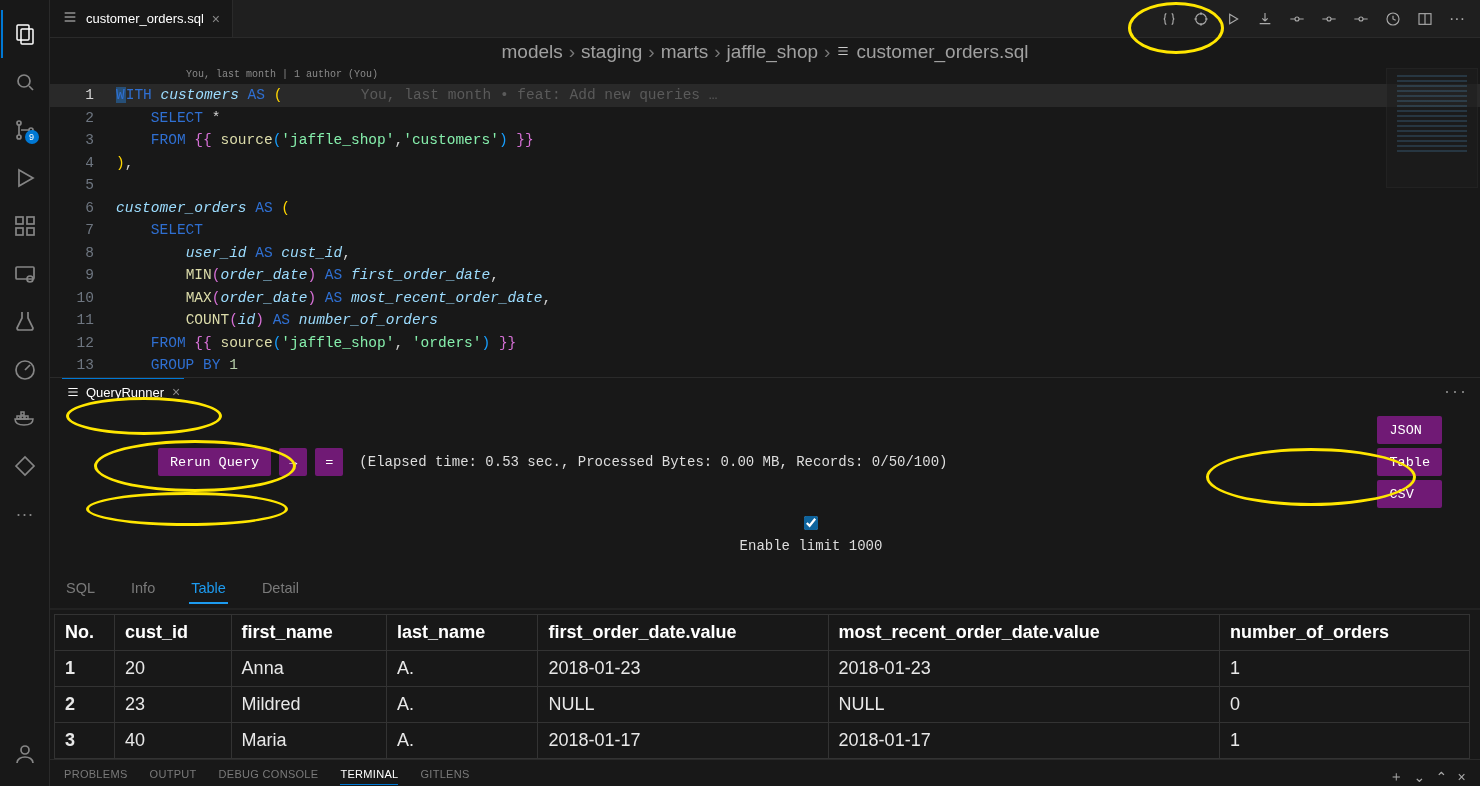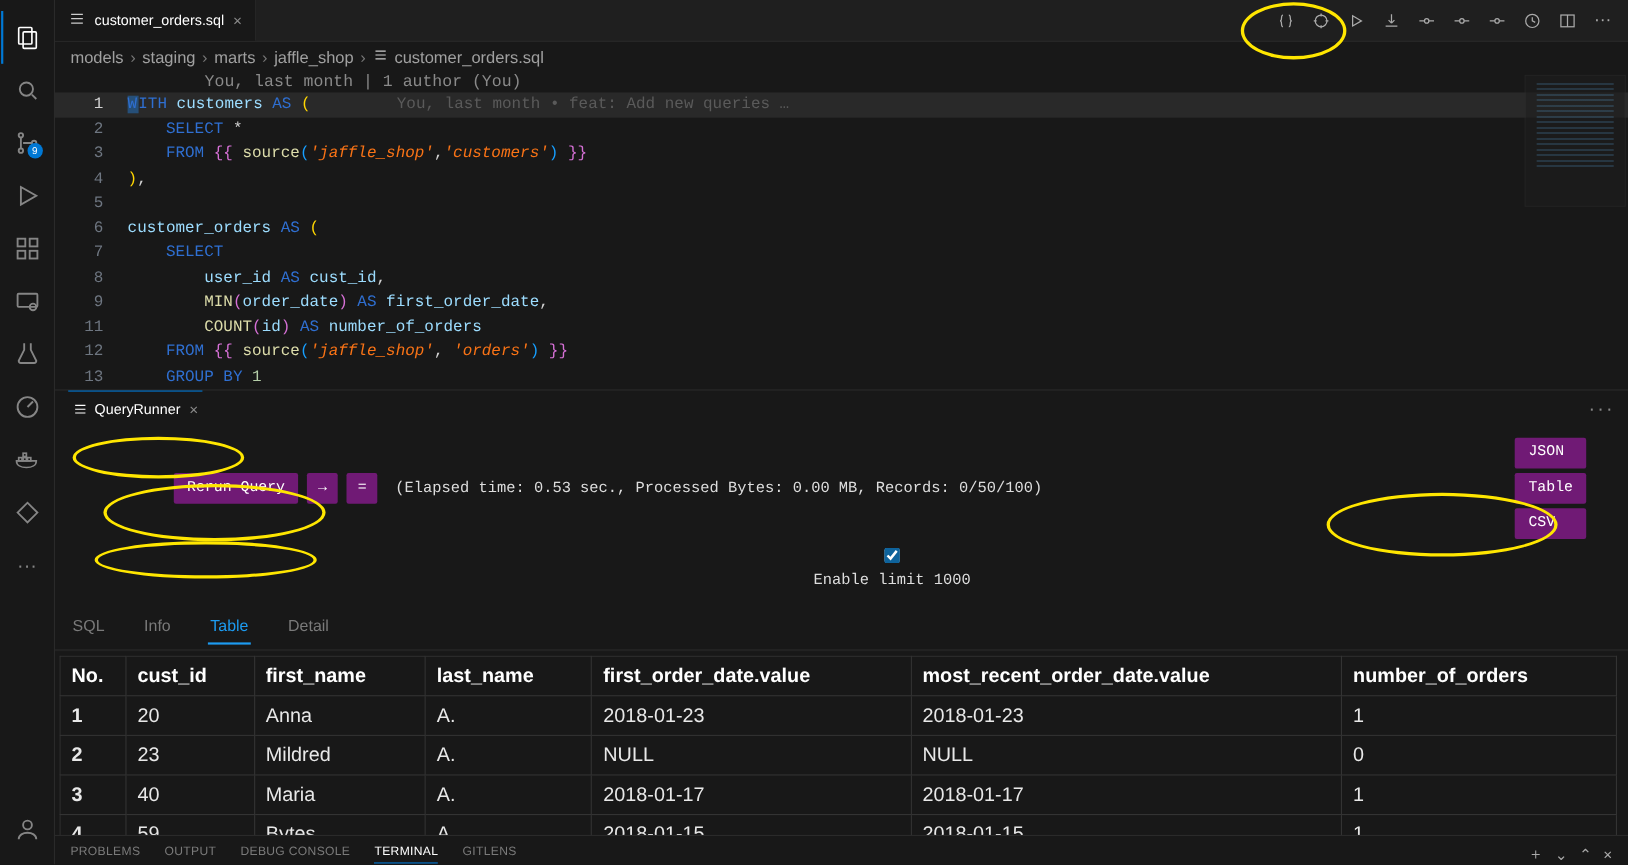--- a/index.html
+++ b/index.html
@@ -44,40 +44,40 @@
   .tab-row { height: 38px; background: #1f1f1f; display: flex; align-items: center; border-bottom: 1px solid #2a2a2a; }
   .tab { display: flex; align-items: center; height: 100%; padding: 0 12px; gap: 8px; background: #181818; border-right: 1px solid #2a2a2a; color: #fff; }
   .tab .file-icon { color: #cccccc; }
   .tab .close { color: #888; font-size: 14px; }
   .tab-row .spacer { flex: 1; }
   .tab-actions { display: flex; gap: 6px; padding-right: 10px; align-items: center; }
   .tab-actions .tbtn { width: 26px; height: 26px; display: flex; align-items: center; justify-content: center; color: #aaa; }
   .tab-actions .tbtn svg { width: 16px; height: 16px; }
 
   
-  .breadcrumb-row { height: 28px; display: flex; align-items: center; padding: 0 14px; color: #a0a0a0; font-size: 15px; gap: 2px; }
+  .breadcrumb-row { height: 28px; display: flex; align-items: center; padding: 0 14px; color: #a0a0a0; font-size: 19px; gap: 2px; justify-content: center; }
   .breadcrumb-row .sep { padding: 0 4px; color: #777; }
   .breadcrumb-row .file-icon { color: #cccccc; margin-right: 4px; }
 
   
   .editor-wrap { position: relative; }
-  .codelens { padding-left: 136px; color: #8a8a8a; font-size: 15px; font-family: Consolas, "Courier New", monospace; height: 18px; line-height: 18px; }
+  .codelens { padding-left: 136px; color: #8a8a8a; font-size: 10px; font-family: Consolas, "Courier New", monospace; height: 18px; line-height: 18px; }
   .editor { font-family: Consolas, "Courier New", monospace; font-size: 14.5px; line-height: 22.5px; }
   .line { display: flex; }
   .gutter { width: 66px; text-align: right; padding-right: 22px; color: #6e7681; user-select: none; }
   .gutter.active { color: #d4d4d4; }
   .code { white-space: pre; color: #d4d4d4; padding-left: 0; }
   .k-keyword { color: #2f6fd1; }
   .k-as { color: #2f6fd1; }
   .k-func { color: #dcdcaa; }
-  .k-string { color: #f97316; font-style: italic; }
+  .k-string { color: #86efac; }
   .k-brace { color: #ffd602; }
   .k-paren { color: #d670d6; }
   .k-paren2 { color: #179fff; }
-  .k-ident { color: #9cdcfe; }
+  .k-ident { color: #9cdcfe; font-style: italic; }
   .k-num { color: #b5cea8; }
   .k-star { color: #d4d4d4; }
   .gl-inline { color: #5a5a5a; }
   .line.active { background: #292929; }
   .sel { background: #264f78; padding: 0 1px 0 0; }
 
   .minimap { position: absolute; top: 2px; right: 2px; width: 92px; height: 120px; background: linear-gradient(#1e1e1e,#1e1e1e); opacity: .6; border: 1px solid #2a2a2a; }
   .minimap::before { content: ""; display:block; margin:6px 10px; height:80px; background: repeating-linear-gradient(#3a5f7a 0, #3a5f7a 2px, transparent 2px, transparent 5px); opacity: .7;}
 
   
@@ -313,20 +313,24 @@
           <span class="gutter">7</span>
           <span class="code">    <span class="k-keyword">SELECT</span></span>
         </div>
       <div class="line">
           <span class="gutter">8</span>
           <span class="code">        <span class="k-ident">user_id</span> <span class="k-as">AS</span> <span class="k-ident">cust_id</span>,</span>
         </div>
       <div class="line">
           <span class="gutter">9</span>
           <span class="code">        <span class="k-func">MIN</span><span class="k-paren">(</span><span class="k-ident">order_date</span><span class="k-paren">)</span> <span class="k-as">AS</span> <span class="k-ident">first_order_date</span>,</span>
+        </div>
+      <div class="line">
+          <span class="gutter">10</span>
+          <span class="code">        <span class="k-func">MAX</span><span class="k-paren">(</span><span class="k-ident">order_date</span><span class="k-paren">)</span> <span class="k-as">AS</span> <span class="k-ident">most_recent_order_date</span>,</span>
         </div>
       <div class="line">
           <span class="gutter">11</span>
           <span class="code">        <span class="k-func">COUNT</span><span class="k-paren">(</span><span class="k-ident">id</span><span class="k-paren">)</span> <span class="k-as">AS</span> <span class="k-ident">number_of_orders</span></span>
         </div>
       <div class="line">
           <span class="gutter">12</span>
           <span class="code">    <span class="k-keyword">FROM</span> <span class="k-paren">{{</span> <span class="k-func">source</span><span class="k-paren2">(</span><span class="k-string">'jaffle_shop'</span>, <span class="k-string">'orders'</span><span class="k-paren2">)</span> <span class="k-paren">}}</span></span>
         </div>
       <div class="line">

